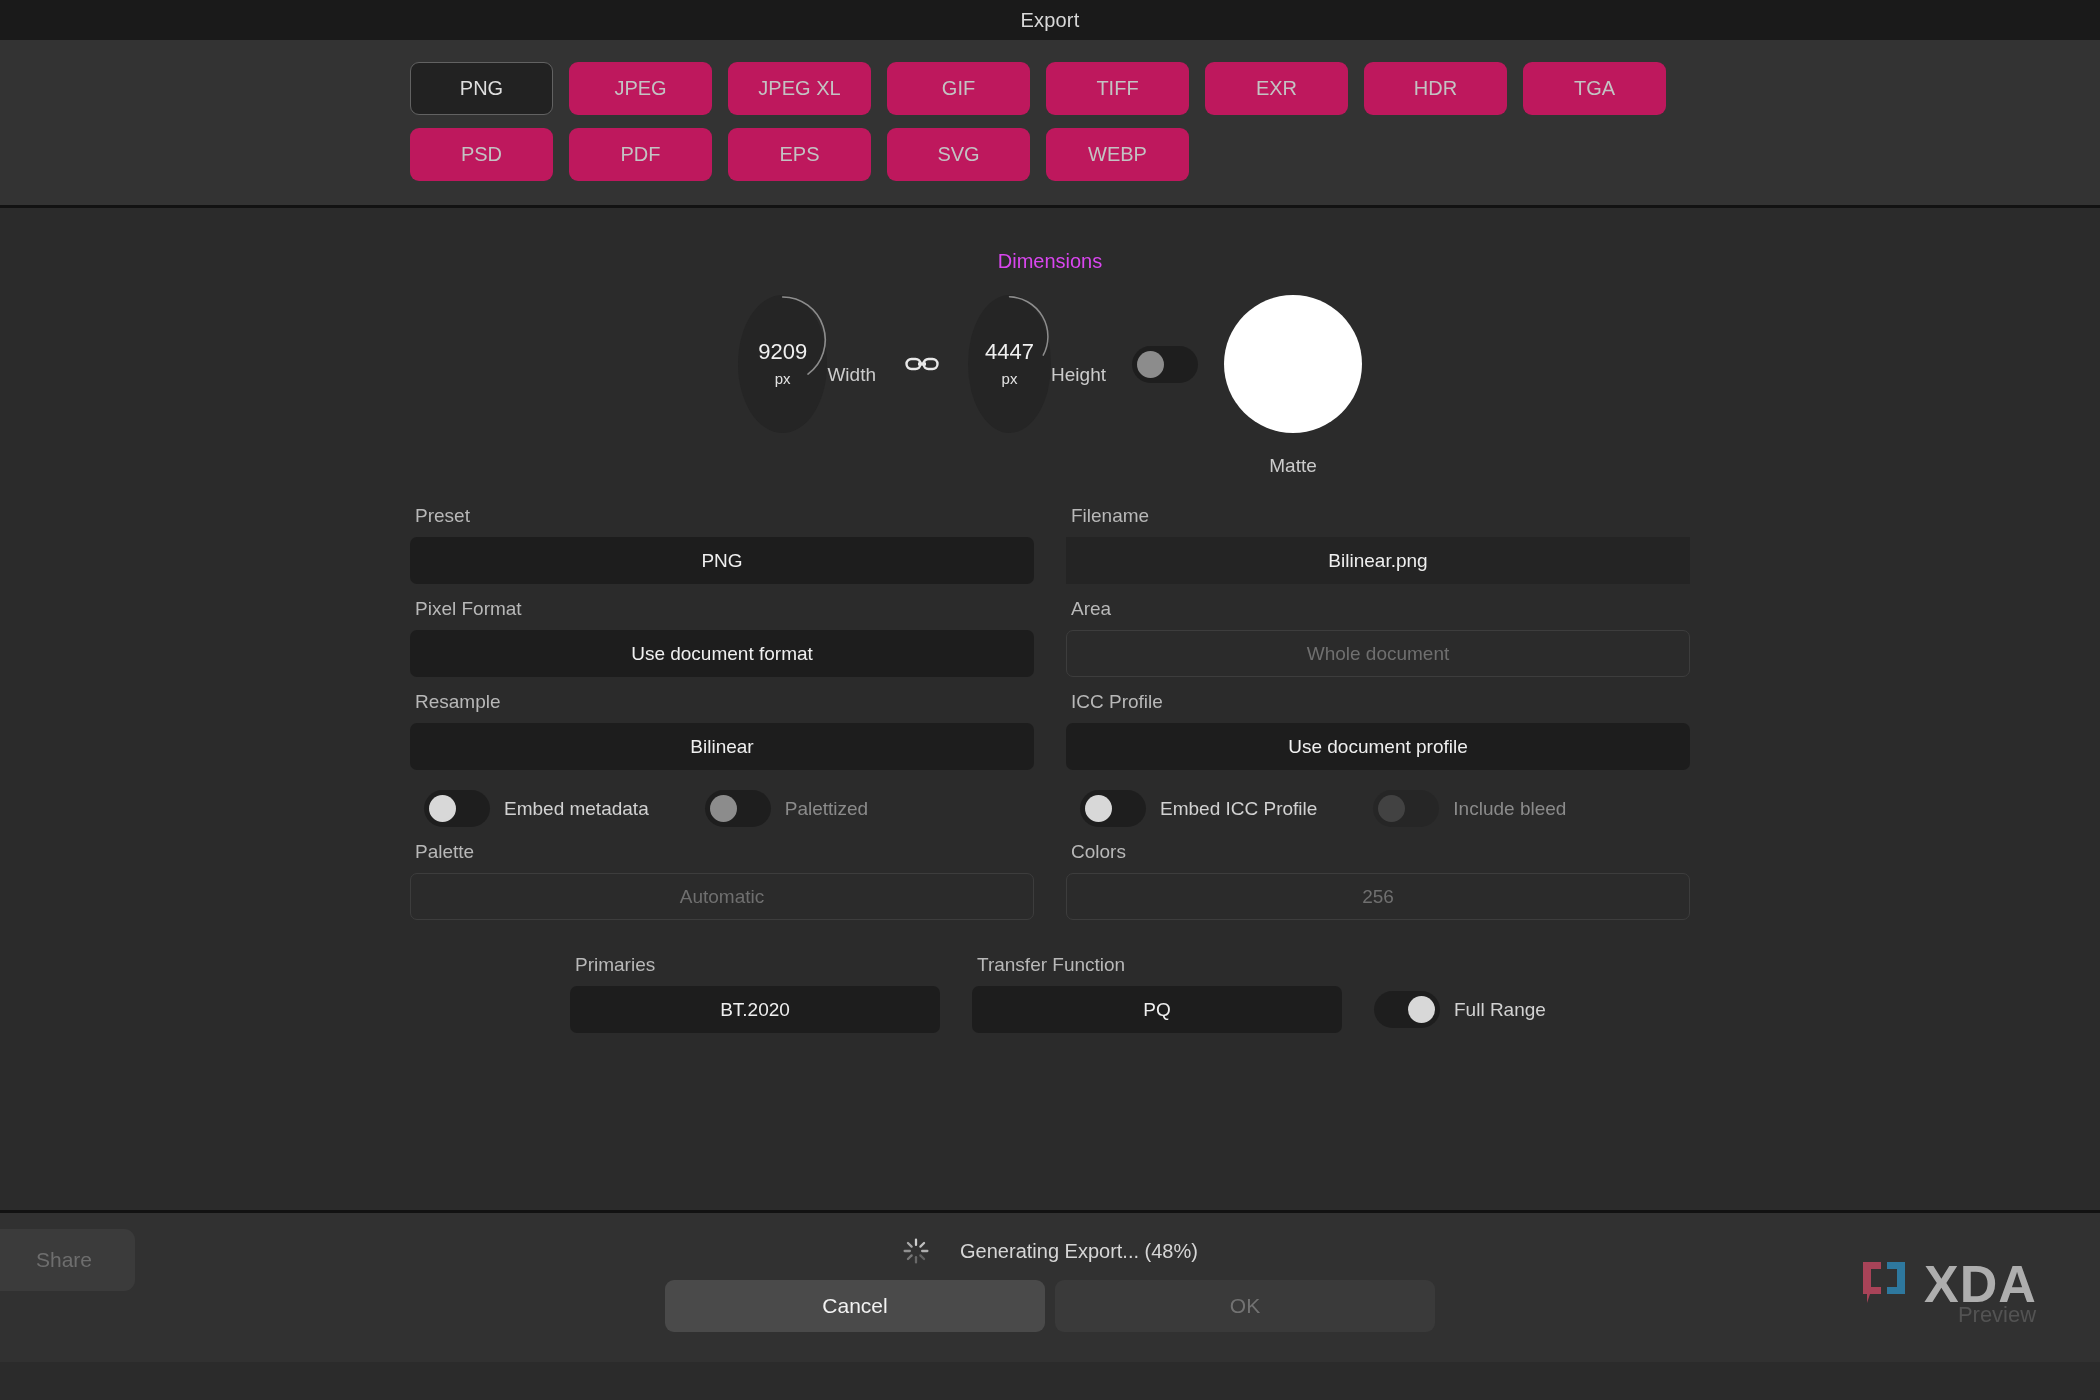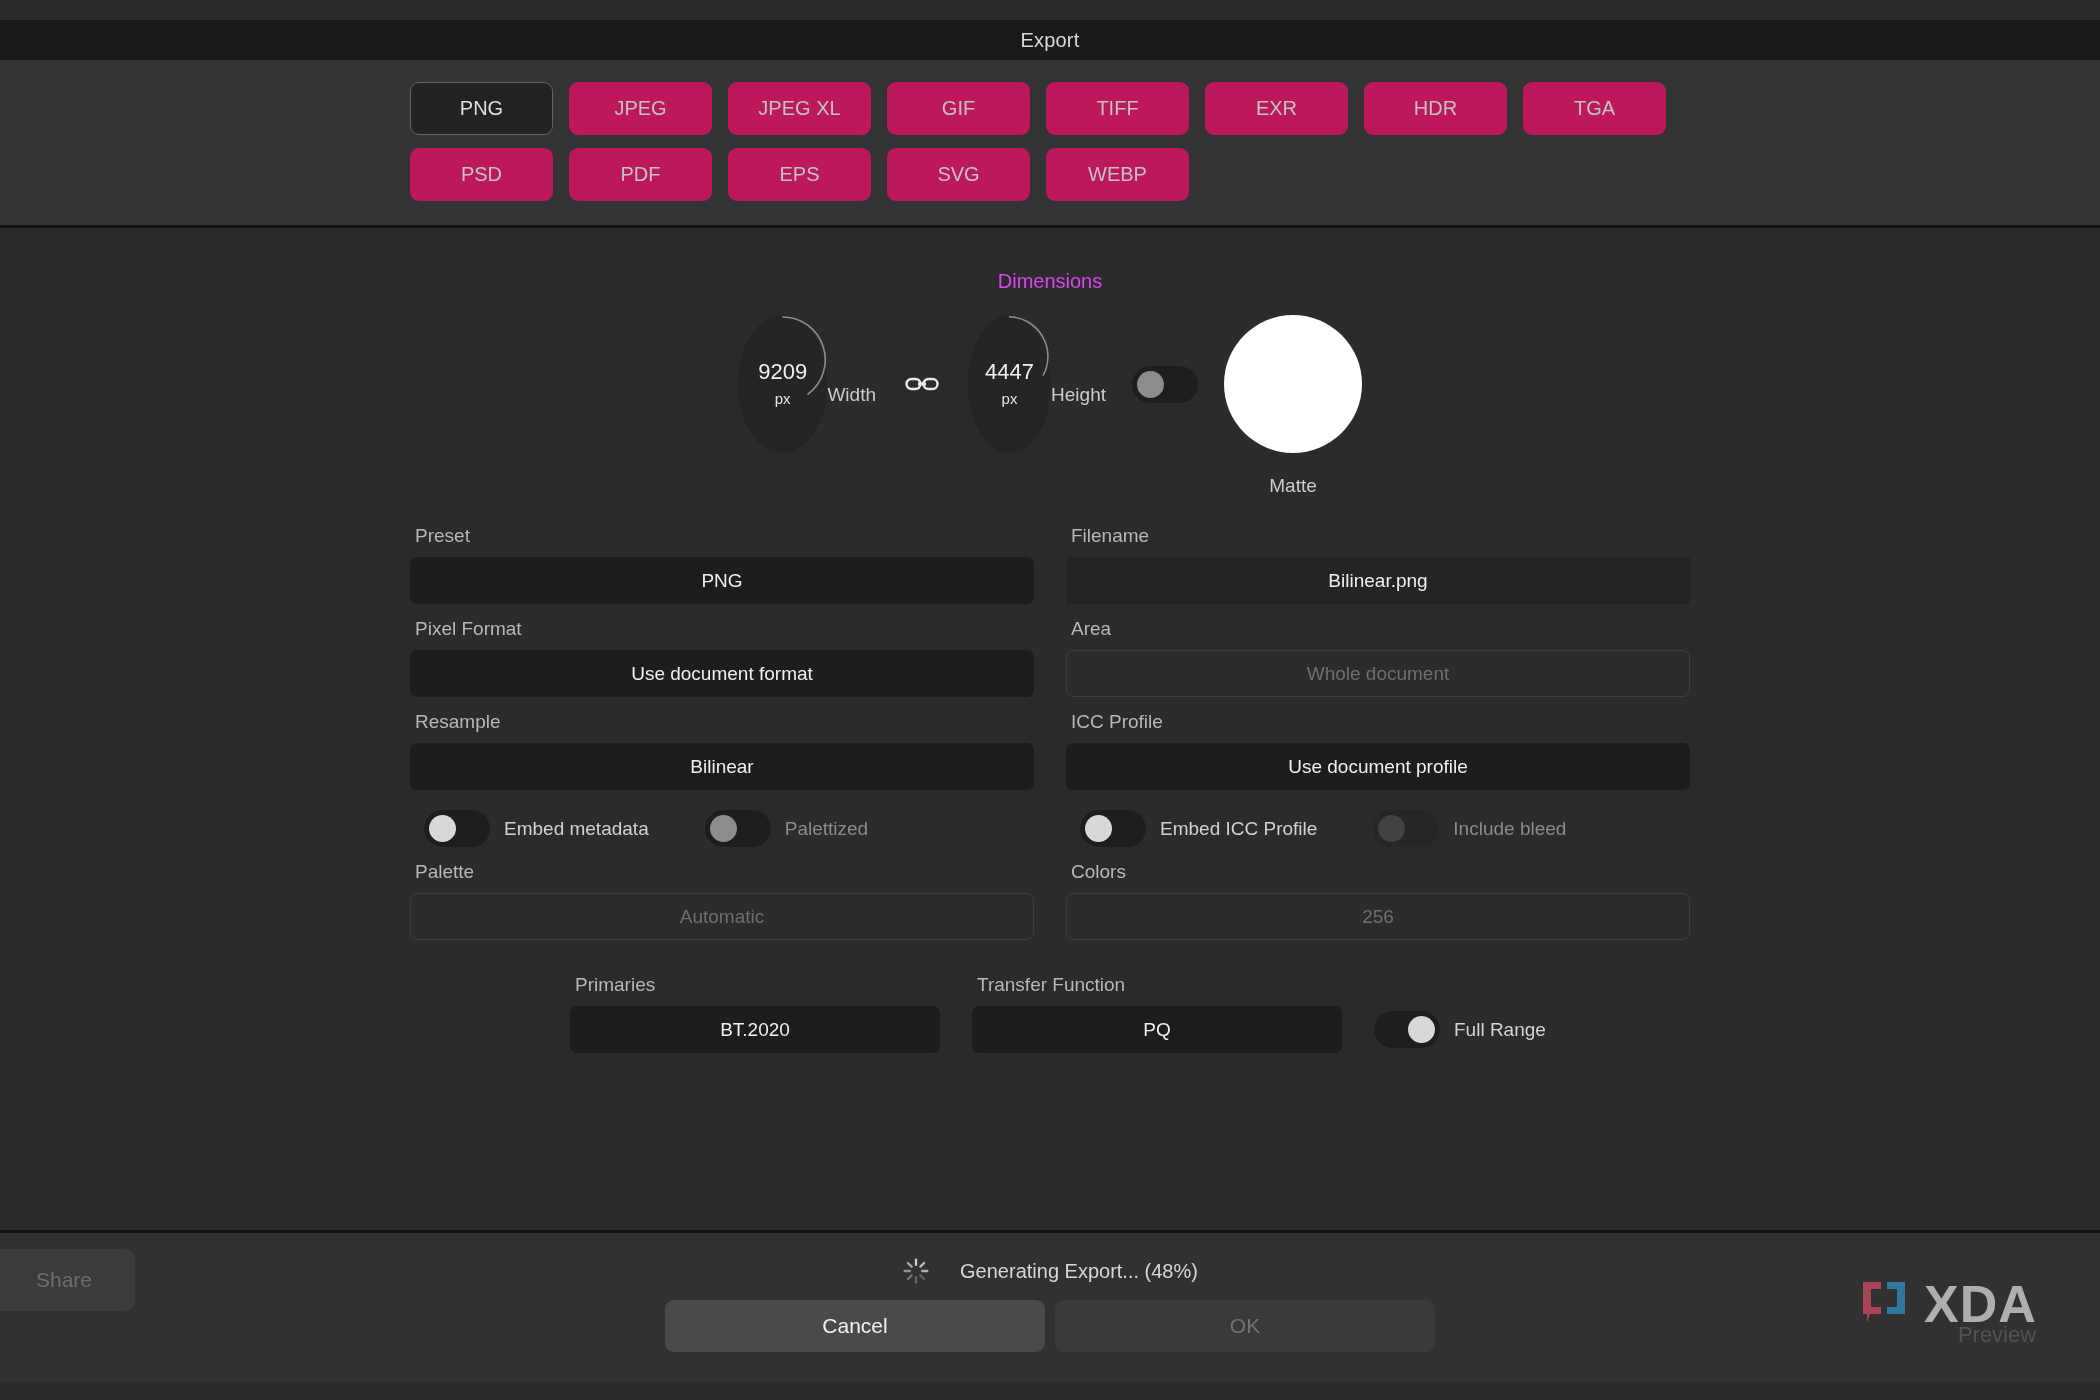--- a/index.html
+++ b/index.html
@@ -18,21 +18,20 @@
     -webkit-font-smoothing: antialiased;
   }
 
   
   .titlebar {
     height: 40px;
     background: #1a1a1a;
     display: flex;
     align-items: center;
     justify-content: center;
-    margin-top: 20px;
   }
   .titlebar-title {
     font-size: 20px;
     color: #d9d9d9;
     letter-spacing: .2px;
   }
 
   
   .formats {
     background: #333333;

